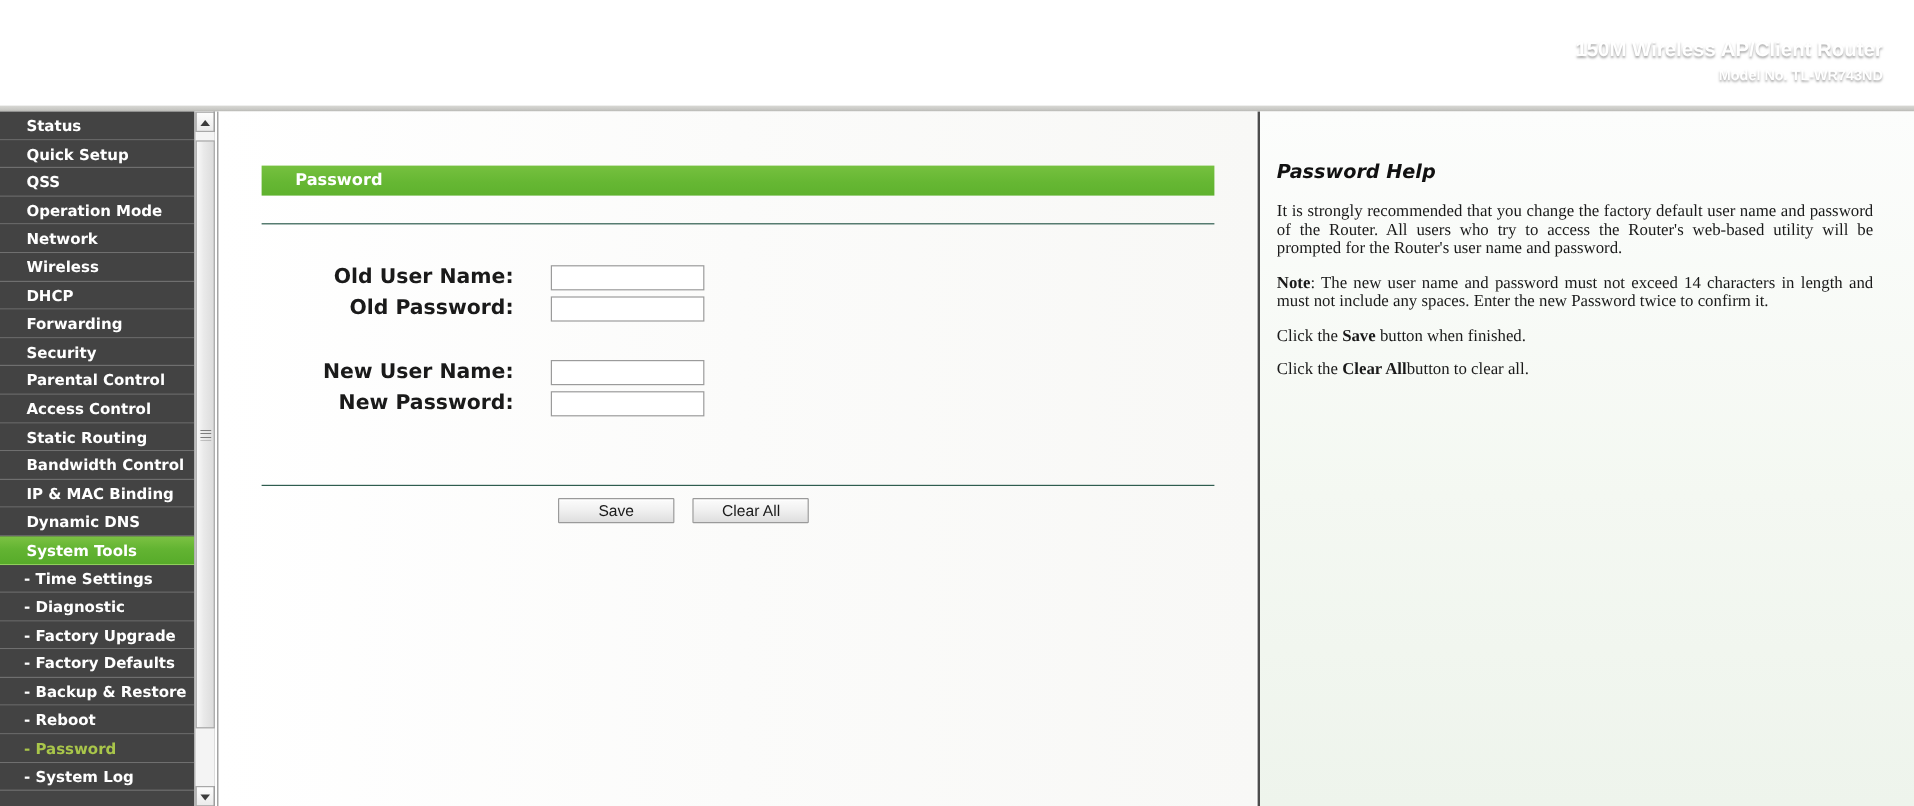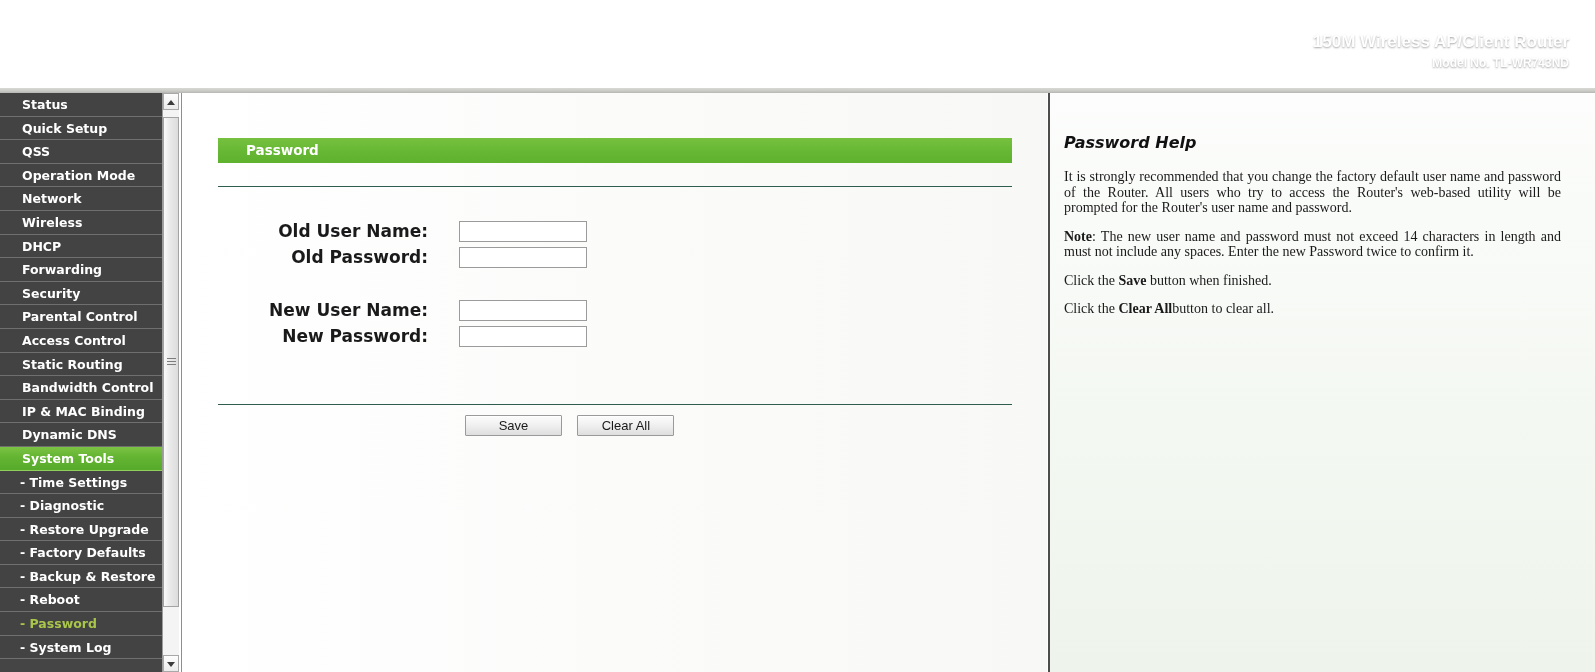--- a/index.html
+++ b/index.html
@@ -294,21 +294,21 @@
       <div class="menu-item">Security</div>
       <div class="menu-item">Parental Control</div>
       <div class="menu-item">Access Control</div>
       <div class="menu-item">Static Routing</div>
       <div class="menu-item">Bandwidth Control</div>
       <div class="menu-item">IP &amp; MAC Binding</div>
       <div class="menu-item">Dynamic DNS</div>
       <div class="menu-item active-parent">System Tools</div>
       <div class="menu-item sub">- Time Settings</div>
       <div class="menu-item sub">- Diagnostic</div>
-      <div class="menu-item sub">- Restore Upgrade</div>
+      <div class="menu-item sub">- Factory Upgrade</div>
       <div class="menu-item sub">- Factory Defaults</div>
       <div class="menu-item sub">- Backup &amp; Restore</div>
       <div class="menu-item sub">- Reboot</div>
       <div class="menu-item sub active-sub">- Password</div>
       <div class="menu-item sub">- System Log</div>
     </nav>
 
   <div class="scrollbar">
     <div class="sb-btn sb-up">
       <span class="sb-arrow"></span>

